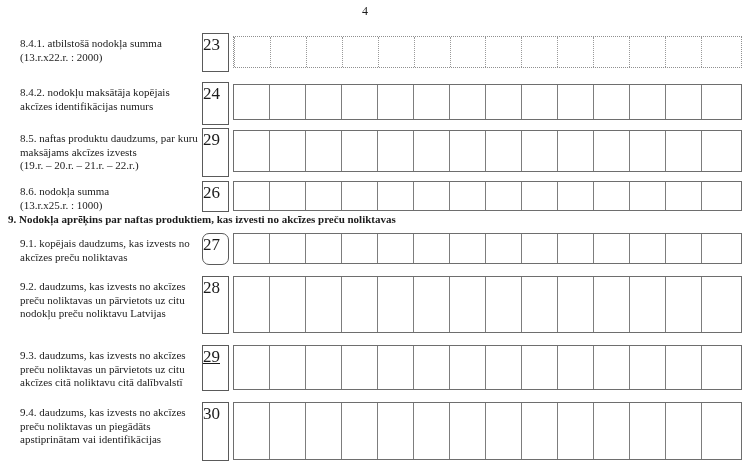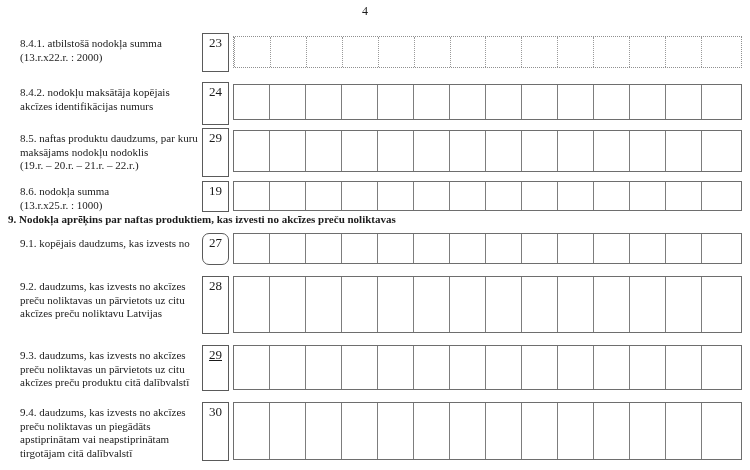--- a/index.html
+++ b/index.html
@@ -19,21 +19,21 @@
     position:absolute;left:8px;
     font-size:11px;font-weight:bold;white-space:nowrap;
   }
   .heading-9{top:213px;}
   .block-row{position:absolute;left:8px;width:734px;}
   .row-label{position:absolute;left:0;top:4px;width:196px;margin-left:12px;}
   .row-label div{font-size:11px;line-height:13.5px;white-space:nowrap;}
   .code-box{
     position:absolute;left:194px;top:0;width:25px;
     border:1px solid #5a5a5a;background:#fff;
-    font-size:13px;text-align:center;padding-top:1px;
+    font-size:17px;padding-top:1px;
   }
   .cellstrip{
     position:absolute;left:225px;right:0;
     display:flex;
     border:1px solid #6e6e6e;
     background:#fff;
   }
   .cell{flex:1 1 0;border-left:1px solid #7d7d7d;}
   .cell:first-child{border-left:none;}
   .cell:last-child{flex:1.12 1 0;}
@@ -98,21 +98,21 @@
           <div class="cell"></div>
           <div class="cell"></div>
           <div class="cell"></div>
           <div class="cell"></div>
           <div class="cell"></div>
         </div>
       </div>
       <div class="block-row row-25">
         <div class="row-label">
           <div>8.5. naftas produktu daudzums, par kuru</div>
-          <div>maksājams nodokļu nodoklis</div>
+          <div>maksājams akcīzes izvests</div>
           <div>(19.r. – 20.r. – 21.r. – 22.r.)</div>
         </div>
         <div class="code-box">29</div>
         <div class="cellstrip">
           <div class="cell"></div>
           <div class="cell"></div>
           <div class="cell"></div>
           <div class="cell"></div>
           <div class="cell"></div>
           <div class="cell"></div>
@@ -124,21 +124,21 @@
           <div class="cell"></div>
           <div class="cell"></div>
           <div class="cell"></div>
         </div>
       </div>
       <div class="block-row row-26">
         <div class="row-label">
           <div>8.6. nodokļa summa</div>
           <div>(13.r.x25.r. : 1000)</div>
         </div>
-        <div class="code-box">19</div>
+        <div class="code-box">26</div>
         <div class="cellstrip">
           <div class="cell"></div>
           <div class="cell"></div>
           <div class="cell"></div>
           <div class="cell"></div>
           <div class="cell"></div>
           <div class="cell"></div>
           <div class="cell"></div>
           <div class="cell"></div>
           <div class="cell"></div>
@@ -146,20 +146,21 @@
           <div class="cell"></div>
           <div class="cell"></div>
           <div class="cell"></div>
           <div class="cell"></div>
         </div>
       </div>
       <div class="section-heading heading-9">9. Nodokļa aprēķins par naftas produktiem, kas izvesti no akcīzes preču noliktavas</div>
       <div class="block-row row-27">
         <div class="row-label">
           <div>9.1. kopējais daudzums, kas izvests no</div>
+          <div>akcīzes preču noliktavas</div>
         </div>
         <div class="code-box">27</div>
         <div class="cellstrip">
           <div class="cell"></div>
           <div class="cell"></div>
           <div class="cell"></div>
           <div class="cell"></div>
           <div class="cell"></div>
           <div class="cell"></div>
           <div class="cell"></div>
@@ -169,21 +170,21 @@
           <div class="cell"></div>
           <div class="cell"></div>
           <div class="cell"></div>
           <div class="cell"></div>
         </div>
       </div>
       <div class="block-row row-28">
         <div class="row-label">
           <div>9.2. daudzums, kas izvests no akcīzes</div>
           <div>preču noliktavas un pārvietots uz citu</div>
-          <div>akcīzes preču noliktavu Latvijas</div>
+          <div>nodokļu preču noliktavu Latvijas</div>
         </div>
         <div class="code-box">28</div>
         <div class="cellstrip">
           <div class="cell"></div>
           <div class="cell"></div>
           <div class="cell"></div>
           <div class="cell"></div>
           <div class="cell"></div>
           <div class="cell"></div>
           <div class="cell"></div>
@@ -193,21 +194,21 @@
           <div class="cell"></div>
           <div class="cell"></div>
           <div class="cell"></div>
           <div class="cell"></div>
         </div>
       </div>
       <div class="block-row row-29">
         <div class="row-label">
           <div>9.3. daudzums, kas izvests no akcīzes</div>
           <div>preču noliktavas un pārvietots uz citu</div>
-          <div>akcīzes preču produktu citā dalībvalstī</div>
+          <div>akcīzes citā noliktavu citā dalībvalstī</div>
         </div>
         <div class="code-box">29</div>
         <div class="cellstrip">
           <div class="cell"></div>
           <div class="cell"></div>
           <div class="cell"></div>
           <div class="cell"></div>
           <div class="cell"></div>
           <div class="cell"></div>
           <div class="cell"></div>
@@ -217,22 +218,21 @@
           <div class="cell"></div>
           <div class="cell"></div>
           <div class="cell"></div>
           <div class="cell"></div>
         </div>
       </div>
       <div class="block-row row-30">
         <div class="row-label">
           <div>9.4. daudzums, kas izvests no akcīzes</div>
           <div>preču noliktavas un piegādāts</div>
-          <div>apstiprinātam vai neapstiprinātam</div>
-          <div>tirgotājam citā dalībvalstī</div>
+          <div>apstiprinātam vai identifikācijas</div>
         </div>
         <div class="code-box">30</div>
         <div class="cellstrip">
           <div class="cell"></div>
           <div class="cell"></div>
           <div class="cell"></div>
           <div class="cell"></div>
           <div class="cell"></div>
           <div class="cell"></div>
           <div class="cell"></div>

